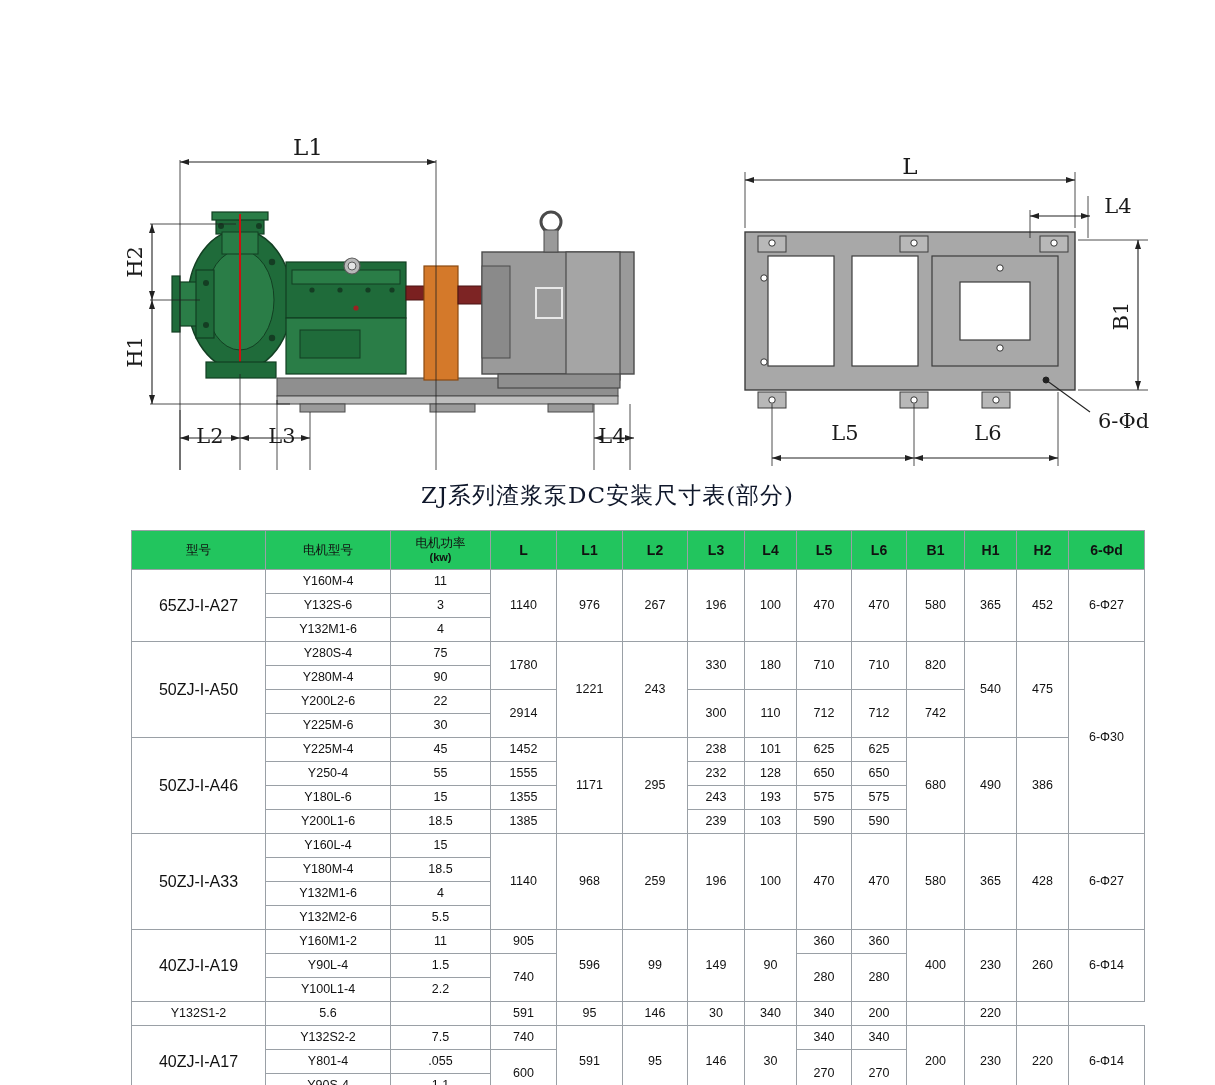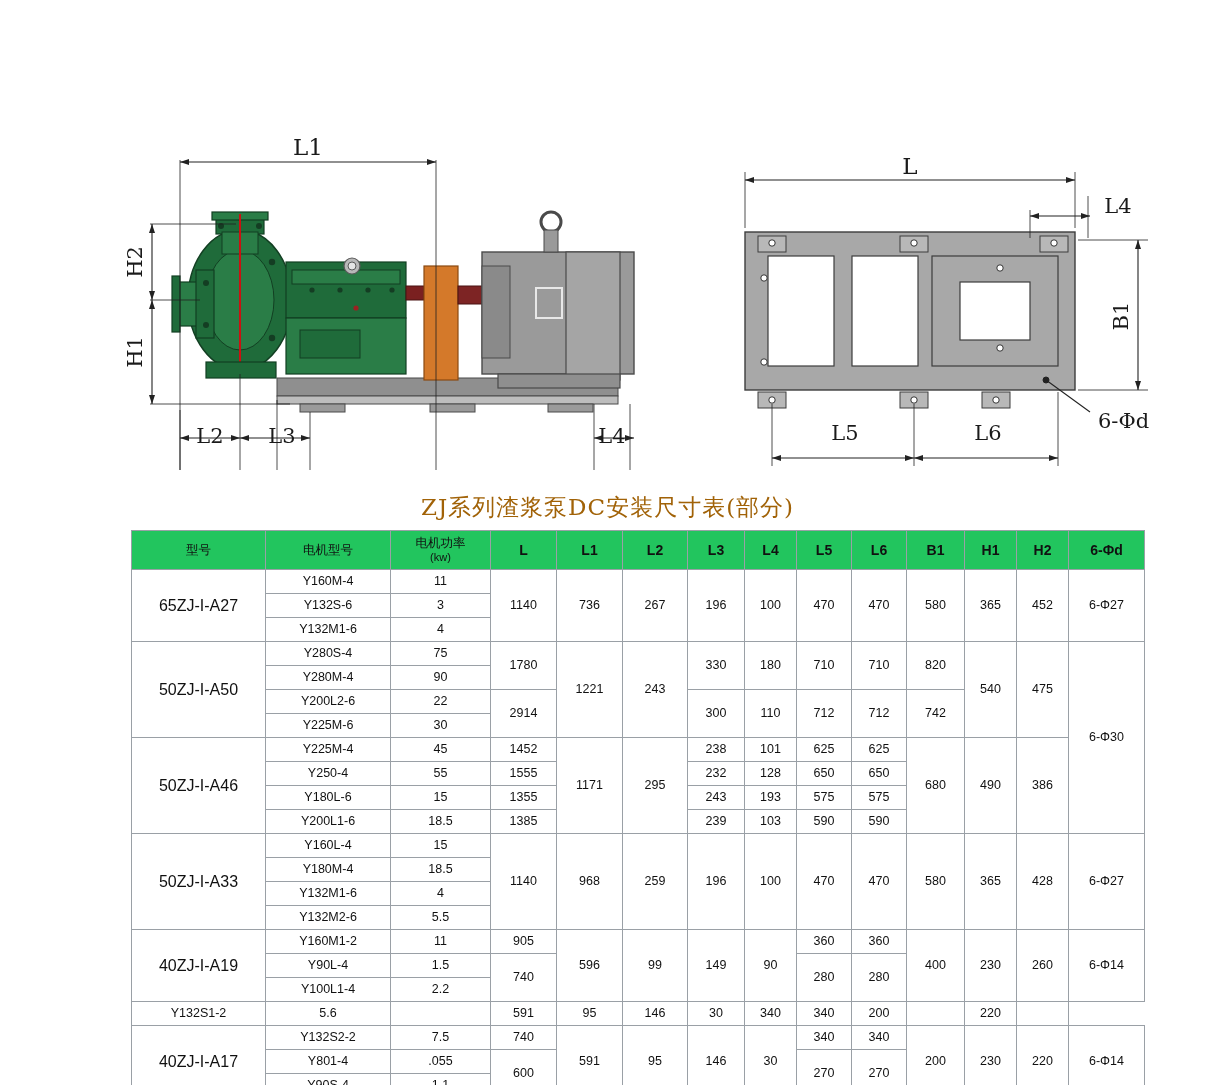--- a/index.html
+++ b/index.html
@@ -28,27 +28,27 @@
     top: 0;
     width: 1215px;
     height: 490px;
   }
   .drawing svg { display: block; }
 
   
   .table-title {
     position: absolute;
     left: 0;
-    top: 492px;
+    top: 480px;
     width: 1215px;
     text-align: center;
     font-family: "DejaVu Serif", "Liberation Serif", serif;
     font-size: 23px;
     letter-spacing: 1px;
-    color: #a16207;
+    color: #0f172a;
   }
 
   
   .table-wrap {
     position: absolute;
     left: 131px;
     top: 530px;
     width: 953px;
   }
   table.dims {
@@ -74,20 +74,21 @@
     background: #22c55e;
   }
   table.dims thead th.numhdr {
     font-size: 14px;
     font-weight: bold;
   }
   .sub {
     display: block;
     font-size: 11px;
     line-height: 13px;
+    font-weight: bold;
   }
   .model-cell { font-size: 16px; }
 </style>
 </head>
 <body>
 
 <div class="page">
 
   <div class="drawing">
     <svg width="1215" height="490" viewBox="0 0 1215 490" xmlns="http://www.w3.org/2000/svg">
@@ -310,21 +311,21 @@
           <th class="numhdr">6-Φd</th>
         </tr>
       </thead>
       <tbody>
 
         <tr>
           <td class="model-cell" rowspan="3">65ZJ-I-A27</td>
           <td>Y160M-4</td>
           <td>11</td>
           <td rowspan="3">1140</td>
-          <td rowspan="3">736</td>
+          <td rowspan="3">976</td>
           <td rowspan="3">267</td>
           <td rowspan="3">196</td>
           <td rowspan="3">100</td>
           <td rowspan="3">470</td>
           <td rowspan="3">470</td>
           <td rowspan="3">580</td>
           <td rowspan="3">365</td>
           <td rowspan="3">452</td>
           <td rowspan="3">6-Φ27</td>
         </tr>

